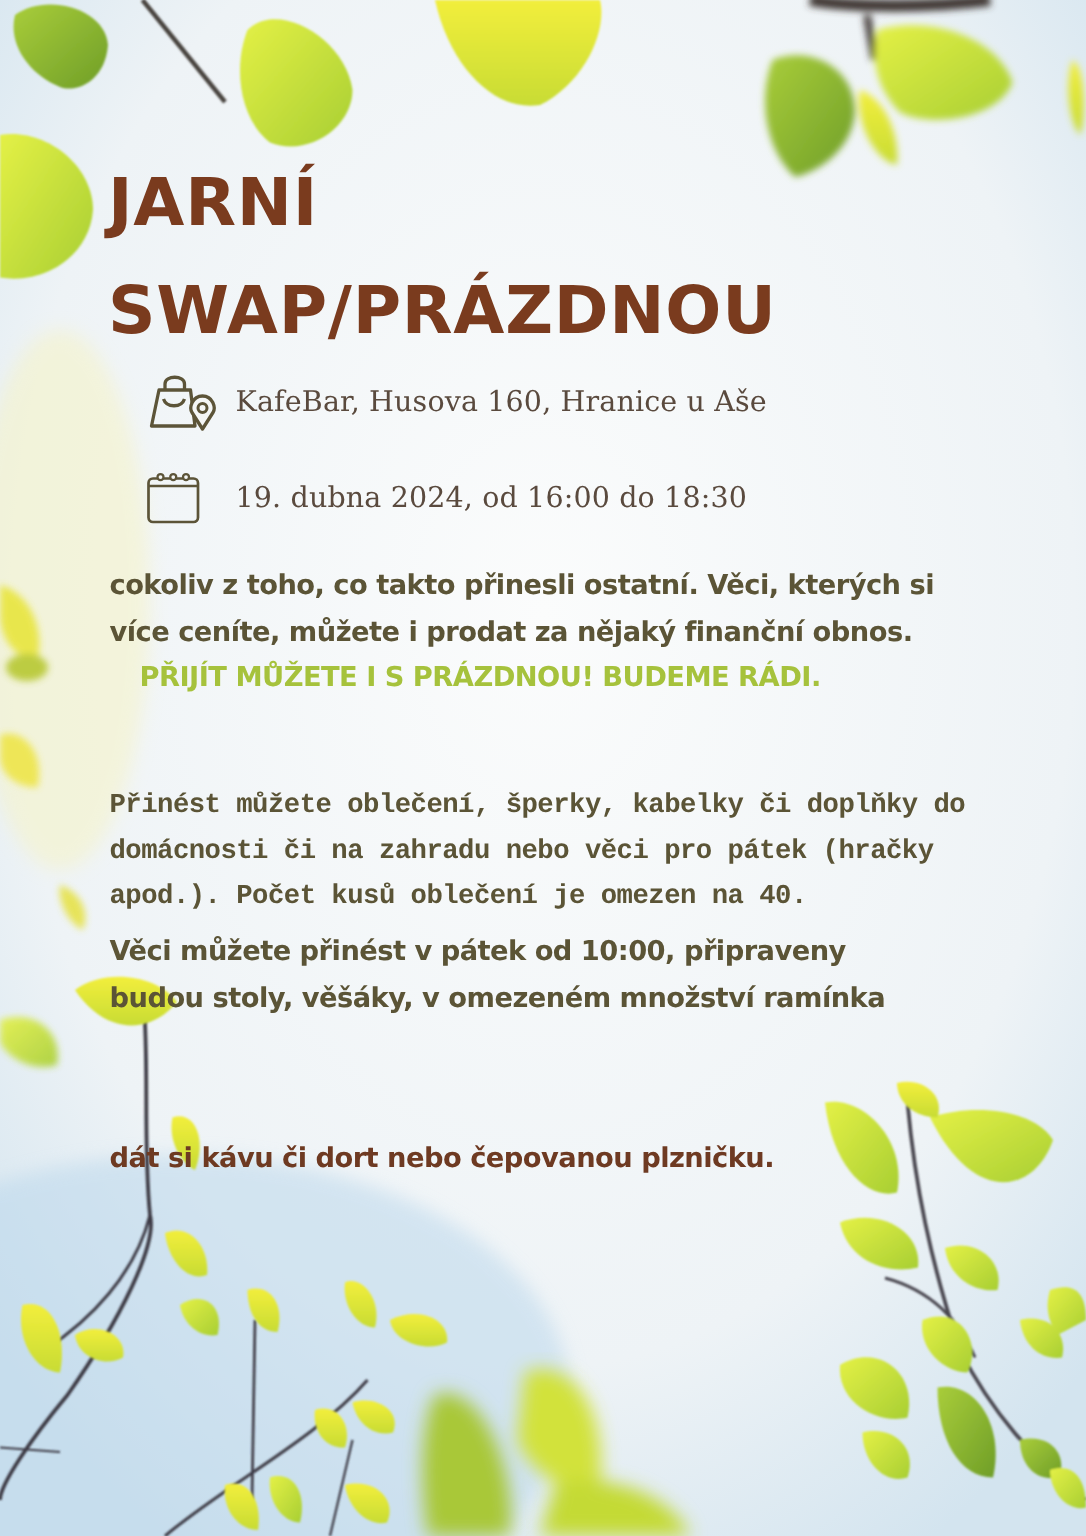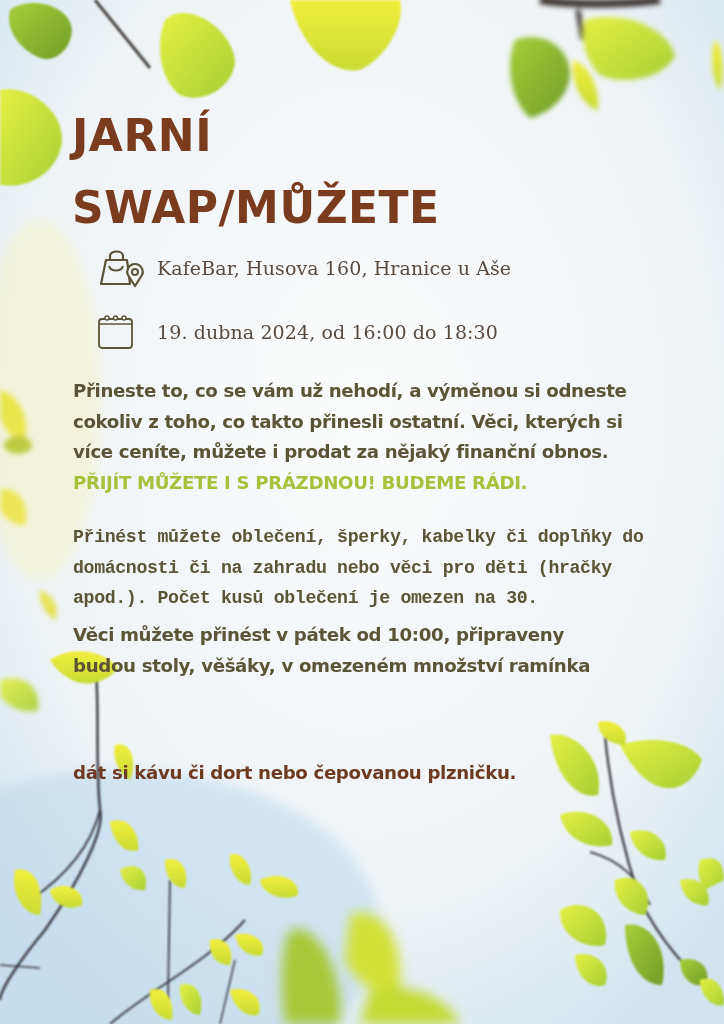--- a/index.html
+++ b/index.html
@@ -33,21 +33,21 @@
     position:absolute; left:73px; width:640px; margin:0;
     font-family: "DejaVu Sans", sans-serif; font-weight:bold;
     font-size:18.2px; line-height:30.5px; color: var(--body-color);
     letter-spacing:-0.35px;
   }
   .para .line { display:block; white-space:nowrap; }
   .p1 { top:376px; }
   .p2 { top:522px;font-family:Liberation Mono, monospace; }
   .p3 { top:620px; }
   .p4 { top:758px; color: var(--brown-para); }
-  .highlight { color: var(--highlight); }
+  .highlight { color: var(--highlight); margin-left: 20px; }
 </style>
 </head>
 <body>
 
 <div class="bg">
   <svg width="724" height="1024" viewBox="0 0 724 1024">
     <defs>
       <radialGradient id="sky" cx="50%" cy="40%" r="70%">
         <stop offset="0%" stop-color="#fbfcfc"></stop>
         <stop offset="70%" stop-color="#eef3f6"></stop>
@@ -153,21 +153,21 @@
       <path d="M680 960 C 700 955, 712 970, 706 985 C 692 988, 680 978, 680 960 Z" fill="url(#leafB)"></path>
       <path d="M700 980 C 715 975, 724 985, 724 1005 C 712 1008, 700 995, 700 980 Z" fill="url(#leafA)"></path>
     </g>
   </svg>
 </div>
 
 <div class="content" style="--title-color:#7a3b1e; --body-color:#5b5436; --info-text:#5a4a3e; --highlight:#a6c23c; --brown-para:#6e3a22;">
 
   <h1 class="title">
     <span>JARNÍ</span>
-    <span>SWAP/MŮŽETE</span>
+    <span>SWAP/PRÁZDNOU</span>
   </h1>
 
   <div class="info-row row-loc">
     <span class="icon">
       <svg width="52" height="44" viewBox="0 0 52 44">
         <path d="M9 14 H30 L33 38 H4 Z" fill="none" stroke="#5c5438" stroke-width="2.2" stroke-linejoin="round"></path>
         <path d="M13 14 V10 C13 4, 26 4, 26 10 V14" fill="none" stroke="#5c5438" stroke-width="2.2"></path>
         <path d="M12 20 C 14 26, 24 26, 26 20" fill="none" stroke="#5c5438" stroke-width="2.2"></path>
         <path d="M38 18 C 31 18, 29 26, 31 29 L 38 40 L 45 29 C 47 26, 45 18, 38 18 Z" fill="#f4f6f5" stroke="#5c5438" stroke-width="2.2" stroke-linejoin="round"></path>
         <circle cx="38" cy="26" r="3" fill="none" stroke="#5c5438" stroke-width="2"></circle>
@@ -183,30 +183,29 @@
         <line x1="2" y1="12" x2="35" y2="12" stroke="#5c5438" stroke-width="1.6"></line>
         <circle cx="10" cy="6" r="2" fill="#f4f6f5" stroke="#5c5438" stroke-width="1.5"></circle>
         <circle cx="18.5" cy="6" r="2" fill="#f4f6f5" stroke="#5c5438" stroke-width="1.5"></circle>
         <circle cx="27" cy="6" r="2" fill="#f4f6f5" stroke="#5c5438" stroke-width="1.5"></circle>
       </svg>
     </span>
     <span class="text">19. dubna 2024, od 16:00 do 18:30</span>
   </div>
 
   <p class="para p1">
-    <span class="line">Přineste to, co se vám už nehodí, a výměnou si odneste</span>
     <span class="line">cokoliv z toho, co takto přinesli ostatní. Věci, kterých si</span>
     <span class="line">více ceníte, můžete i prodat za nějaký finanční obnos.</span>
     <span class="line highlight">PŘIJÍT MŮŽETE I S PRÁZDNOU! BUDEME RÁDI.</span>
   </p>
 
   <p class="para p2">
     <span class="line">Přinést můžete oblečení, šperky, kabelky či doplňky do</span>
-    <span class="line">domácnosti či na zahradu nebo věci pro děti (hračky</span>
-    <span class="line">apod.). Počet kusů oblečení je omezen na 30.</span>
+    <span class="line">domácnosti či na zahradu nebo věci pro pátek (hračky</span>
+    <span class="line">apod.). Počet kusů oblečení je omezen na 40.</span>
   </p>
 
   <p class="para p3">
     <span class="line">Věci můžete přinést v pátek od 10:00, připraveny</span>
     <span class="line">budou stoly, věšáky, v omezeném množství ramínka</span>
   </p>
 
   <p class="para p4">
     <span class="line">dát si kávu či dort nebo čepovanou plzničku.</span>
   </p>

